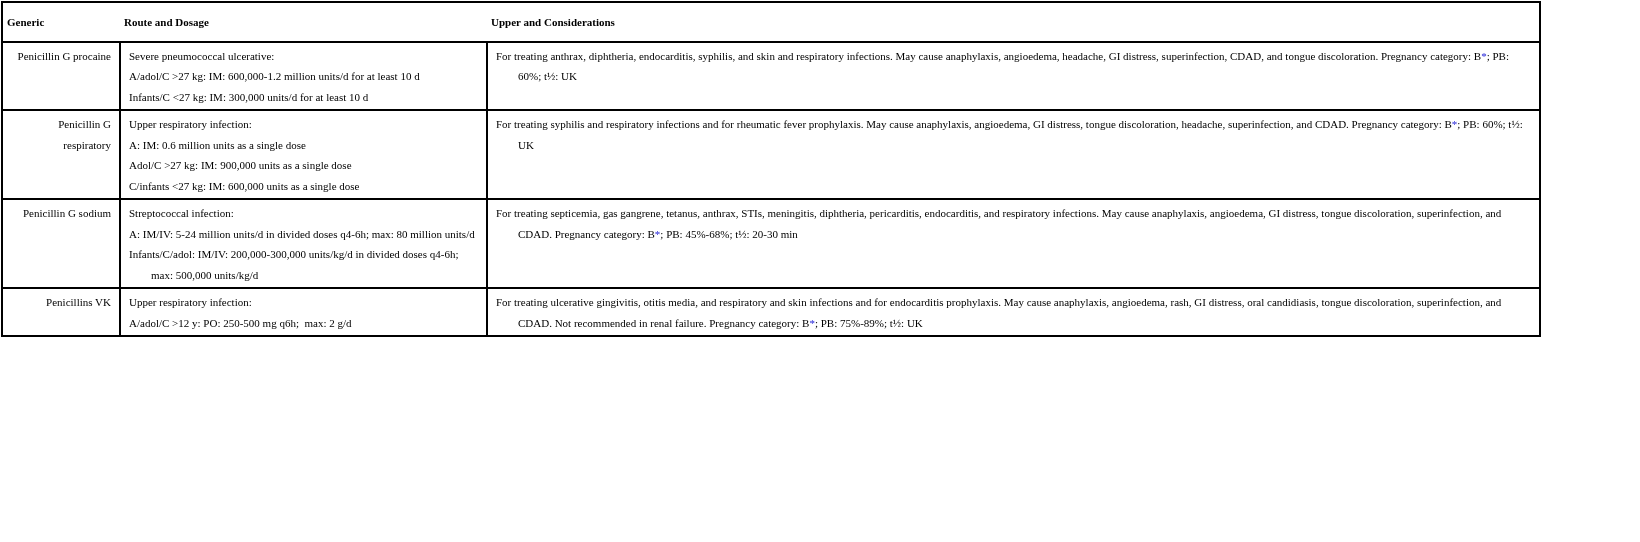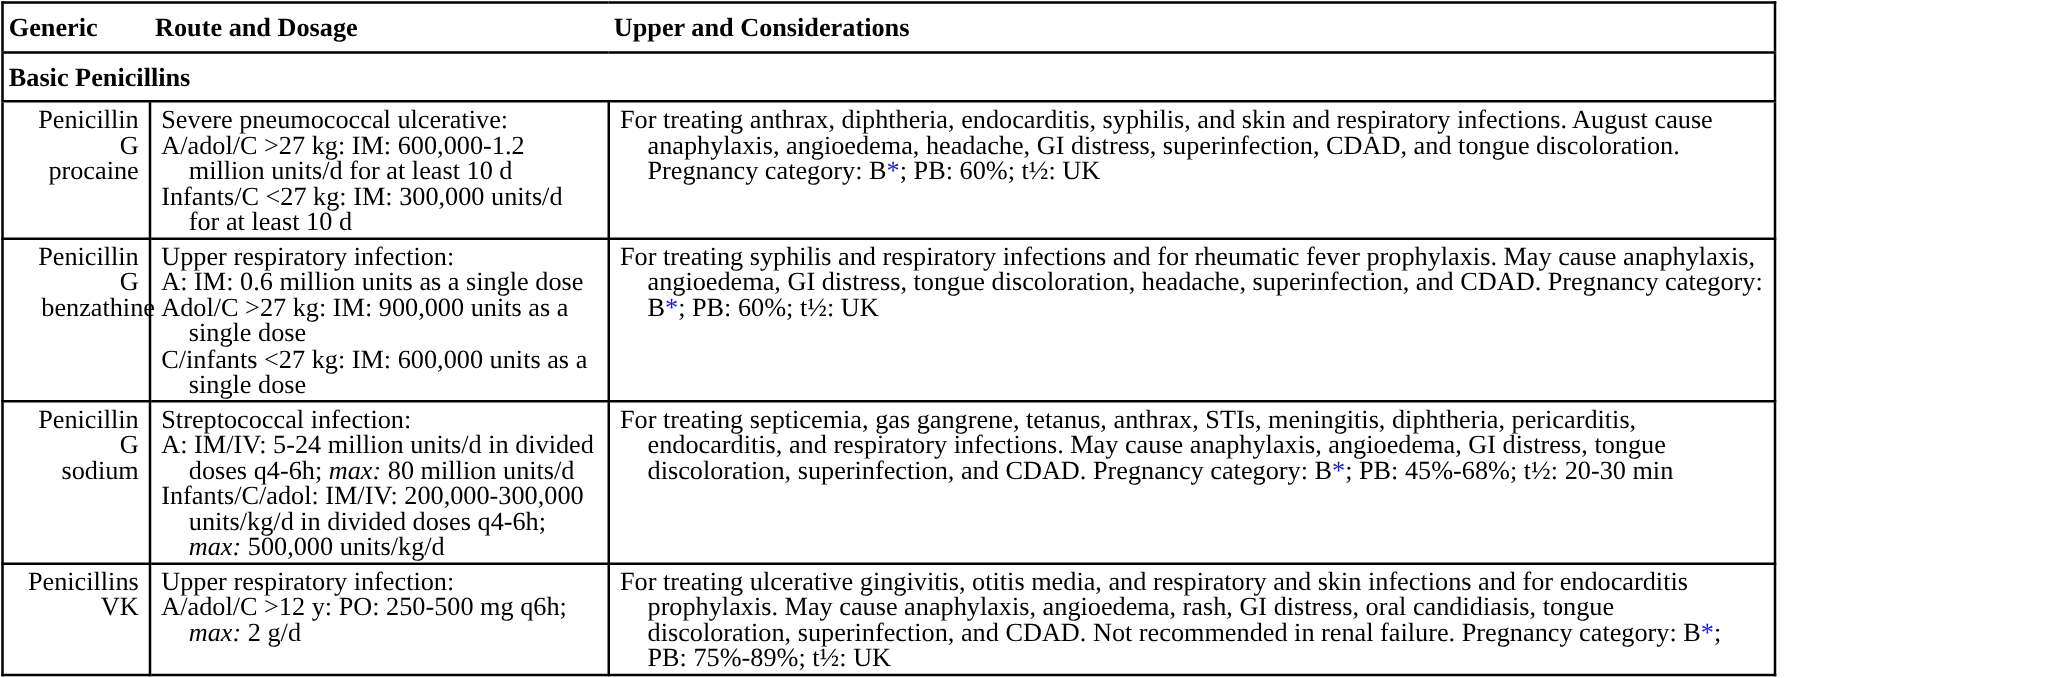--- a/index.html
+++ b/index.html
@@ -1,23 +1,23 @@
 <!DOCTYPE html>
 <html><head>
   <meta charset="utf-8">
   <style>
     html, body { margin: 0; padding: 0; background: #ffffff; }
     body { width: 1640px; height: 542px; overflow: hidden; }
     table.drug-table {
       border-collapse: collapse;
-      width: 1420px;
+      width: 1540px;
       margin-left: 1px;
       margin-top: 1px;
       font-family: "Liberation Serif", "DejaVu Serif", serif;
-      font-size: 21px;
+      font-size: 11px;
       color: #000;
       line-height: 20.5px;
       border: 2px solid #000;
       table-layout: fixed;
       padding-left: 32px;
     }
     col.c1 { width: 118px; }
     col.c2 { width: 367px; }
     col.c3 { width: auto; }
     th {
@@ -36,61 +36,58 @@
       border: 2px solid #000;
       vertical-align: top;
       padding: 3px 8px 2px 8px;
     }
     .hang {
       display: block;
       padding-left: 22px;
       text-indent: -22px;
     }
     .generic .hang { padding-left: 22px; text-indent: -22px; text-align: right; }
-    .ital { font-style: italic; }
+    .ital { }
     .star { color: #1a1ad6; }
   </style>
 </head>
 <body>
 
 <table class="drug-table">
   <colgroup>
       <col class="c1">
       <col class="c2">
       <col class="c3">
     </colgroup>
   <thead>
     <tr>
       <th>Generic</th>
       <th>Route and Dosage</th>
       <th>Upper and Considerations</th>
     </tr>
   </thead>
   <tbody>
-    <tr>
-      <td class="section" colspan="3">Basic Penicillins</td>
-    </tr>
 
     <tr class="drug-row">
       <td class="generic">
         <span class="hang">Penicillin G procaine</span>
       </td>
       <td>
         <span class="hang">Severe pneumococcal ulcerative:</span>
         <span class="hang">A/adol/C &gt;27 kg: IM: 600,000-1.2 million units/d for at least 10 d</span>
         <span class="hang">Infants/C &lt;27 kg: IM: 300,000 units/d for at least 10 d</span>
       </td>
       <td>
-        <span class="hang"><span>For treating anthrax, diphtheria, endocarditis, syphilis, and skin and respiratory infections. August cause anaphylaxis, angioedema, headache, GI distress, superinfection, CDAD, and tongue discoloration. Pregnancy category: B</span><span class="star">*</span><span>; PB: 60%; t½: UK</span></span>
+        <span class="hang"><span>For treating anthrax, diphtheria, endocarditis, syphilis, and skin and respiratory infections. May cause anaphylaxis, angioedema, headache, GI distress, superinfection, CDAD, and tongue discoloration. Pregnancy category: B</span><span class="star">*</span><span>; PB: 60%; t½: UK</span></span>
       </td>
     </tr>
 
     <tr class="drug-row">
       <td class="generic">
-        <span class="hang">Penicillin G benzathine</span>
+        <span class="hang">Penicillin G respiratory</span>
       </td>
       <td>
         <span class="hang">Upper respiratory infection:</span>
         <span class="hang">A: IM: 0.6 million units as a single dose</span>
         <span class="hang">Adol/C &gt;27 kg: IM: 900,000 units as a single dose</span>
         <span class="hang">C/infants &lt;27 kg: IM: 600,000 units as a single dose</span>
       </td>
       <td>
         <span class="hang"><span>For treating syphilis and respiratory infections and for rheumatic fever prophylaxis. May cause anaphylaxis, angioedema, GI distress, tongue discoloration, headache, superinfection, and CDAD. Pregnancy category: B</span><span class="star">*</span><span>; PB: 60%; t½: UK</span></span>
       </td>

